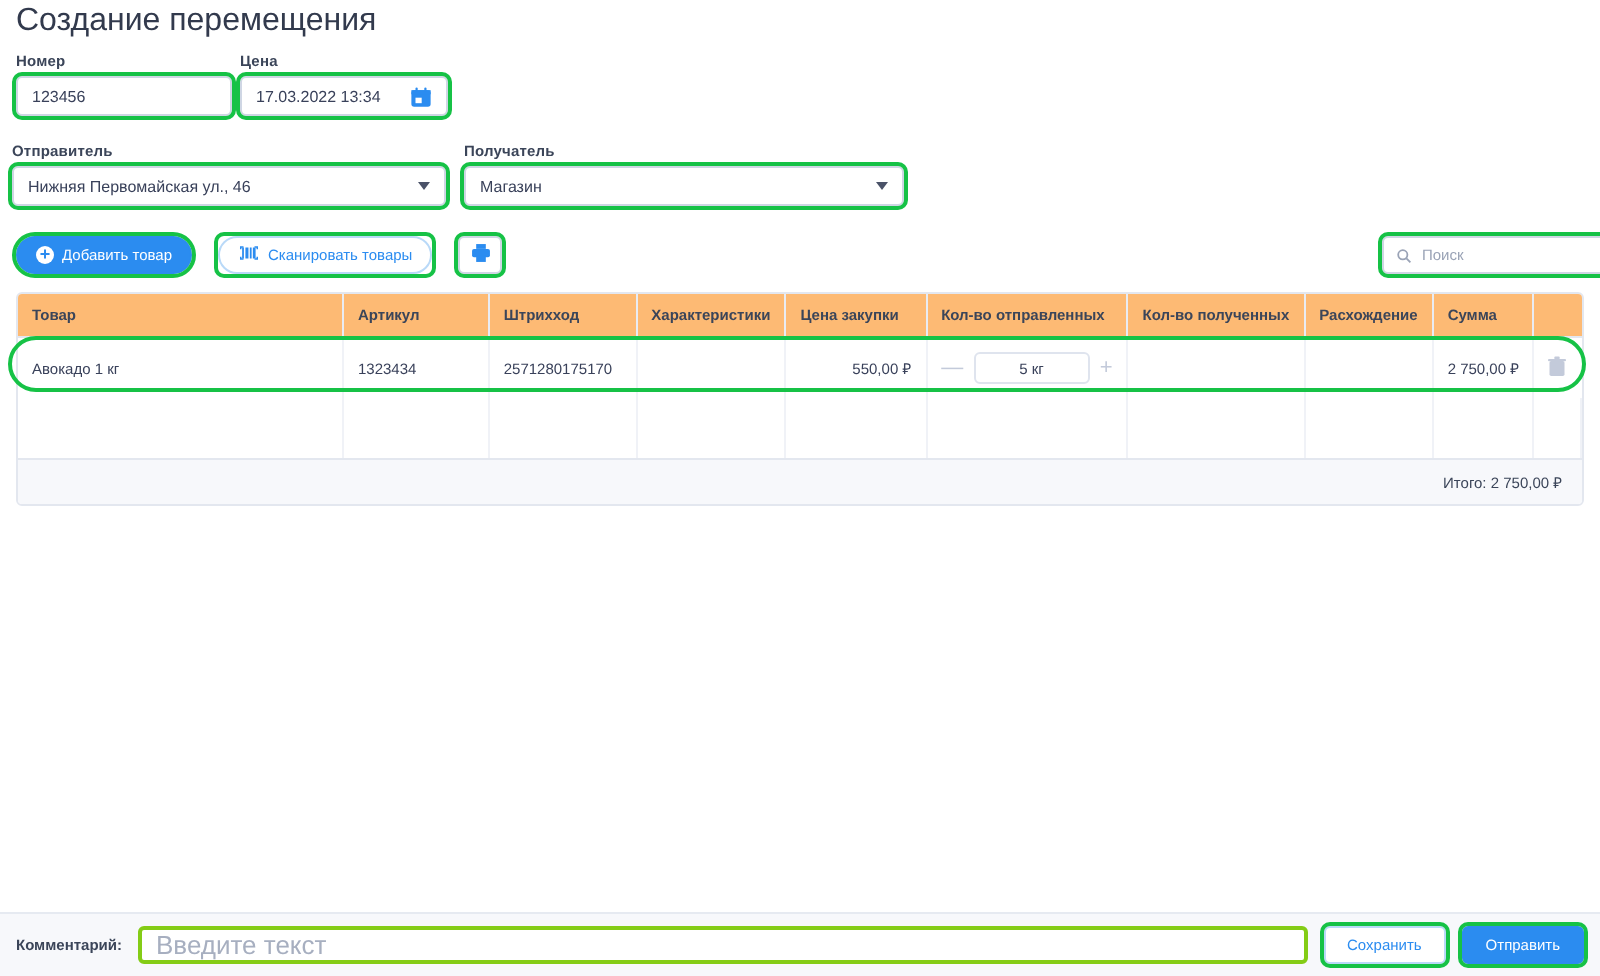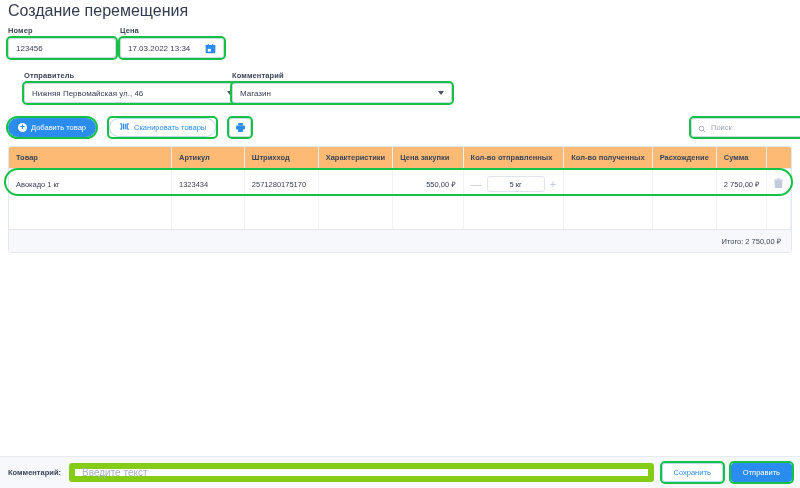--- a/index.html
+++ b/index.html
@@ -44,21 +44,21 @@
     background: #fff;
     display: flex; align-items: center;
     padding: 0 7px;
     font-size: 8px; color: #39415a;
   }
   .txtbox .val { flex: 1; white-space: nowrap; overflow: hidden; }
 
   
   #f-nomer  { position: absolute; left: 8px;   top: 26px; width: 108px; }
   #f-data   { position: absolute; left: 120px; top: 26px; width: 104px; }
-  #f-otpr   { position: absolute; left: 24px;   top: 71px; width: 217px; }
+  #f-otpr   { position: absolute; left: 6px;   top: 71px; width: 217px; }
   #f-polu   { position: absolute; left: 232px; top: 71px; width: 220px; }
 
   .cal-ico { width: 11px; height: 11px; flex: 0 0 auto; }
   .chev {
     width: 0; height: 0; flex: 0 0 auto;
     border-left: 3.5px solid transparent;
     border-right: 3.5px solid transparent;
     border-top: 4px solid #4a5268;
   }
 
@@ -153,23 +153,23 @@
 
   
   .bottom {
     position: absolute; left: 0; bottom: 0; width: 800px; height: 32px;
     background: #f7f8fb; border-top: 1px solid #e6eaf1;
     display: flex; align-items: center; padding: 0 8px; gap: 8px;
   }
   .cmt-label { font-size: 7.5px; font-weight: bold; color: #3b4559; white-space: nowrap; }
   .cmt-input {
     flex: 1; height: 19px;
-    border: 6px solid #84cc16; border-radius: 3px; background: #fff;
+    border: 2px solid #84cc16; border-radius: 3px; background: #fff;
     display: flex; align-items: center; padding: 0 7px;
-    font-size: 10px; color: #a7afc0;
+    font-size: 13px; color: #a7afc0;
   }
   .btn-save {
     height: 19px; padding: 0 11px; border-radius: 3px;
     background: #fff; border: 1px solid #b9d9f8; color: #2b8cf0;
     font-size: 7.5px; display: inline-flex; align-items: center; cursor: pointer;
   }
   .btn-send {
     height: 19px; padding: 0 11px; border-radius: 3px;
     background: #2b8cf0; border: 1px solid #2b8cf0; color: #fff;
     font-size: 7.5px; display: inline-flex; align-items: center; cursor: pointer;
@@ -207,21 +207,21 @@
 
   <div id="f-otpr">
     <div class="fld-label">Отправитель</div>
     <div class="txtbox ring">
       <span class="val">Нижняя Первомайская ул., 46</span>
       <span class="chev"></span>
     </div>
   </div>
 
   <div id="f-polu">
-    <div class="fld-label">Комментарий</div>
+    <div class="fld-label">Получатель</div>
     <div class="txtbox ring">
       <span class="val">Магазин</span>
       <span class="chev"></span>
     </div>
   </div>
 
   <div class="toolbar">
     <div class="btn btn-primary ring ring-pill">
       <span class="plus-circle">+</span>
       <span>Добавить товар</span>

